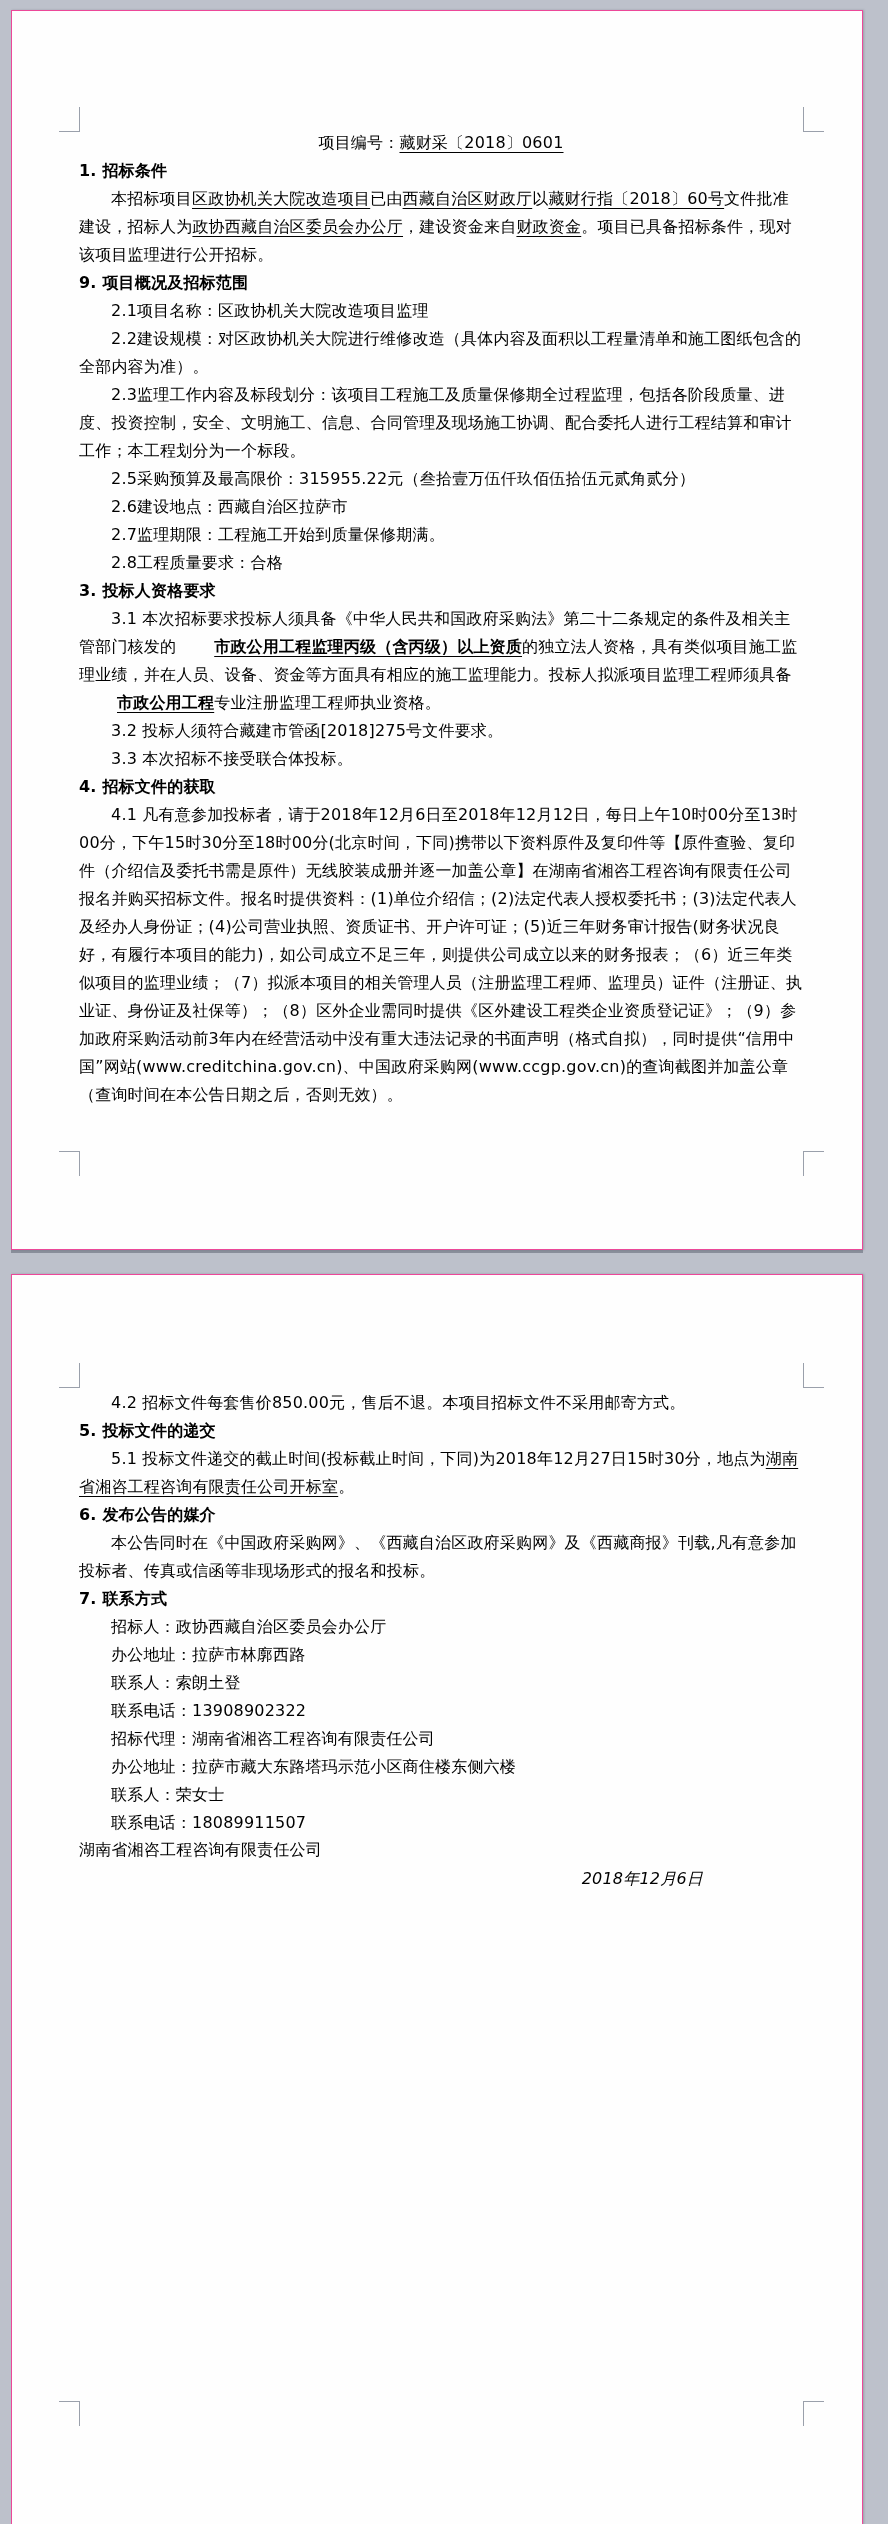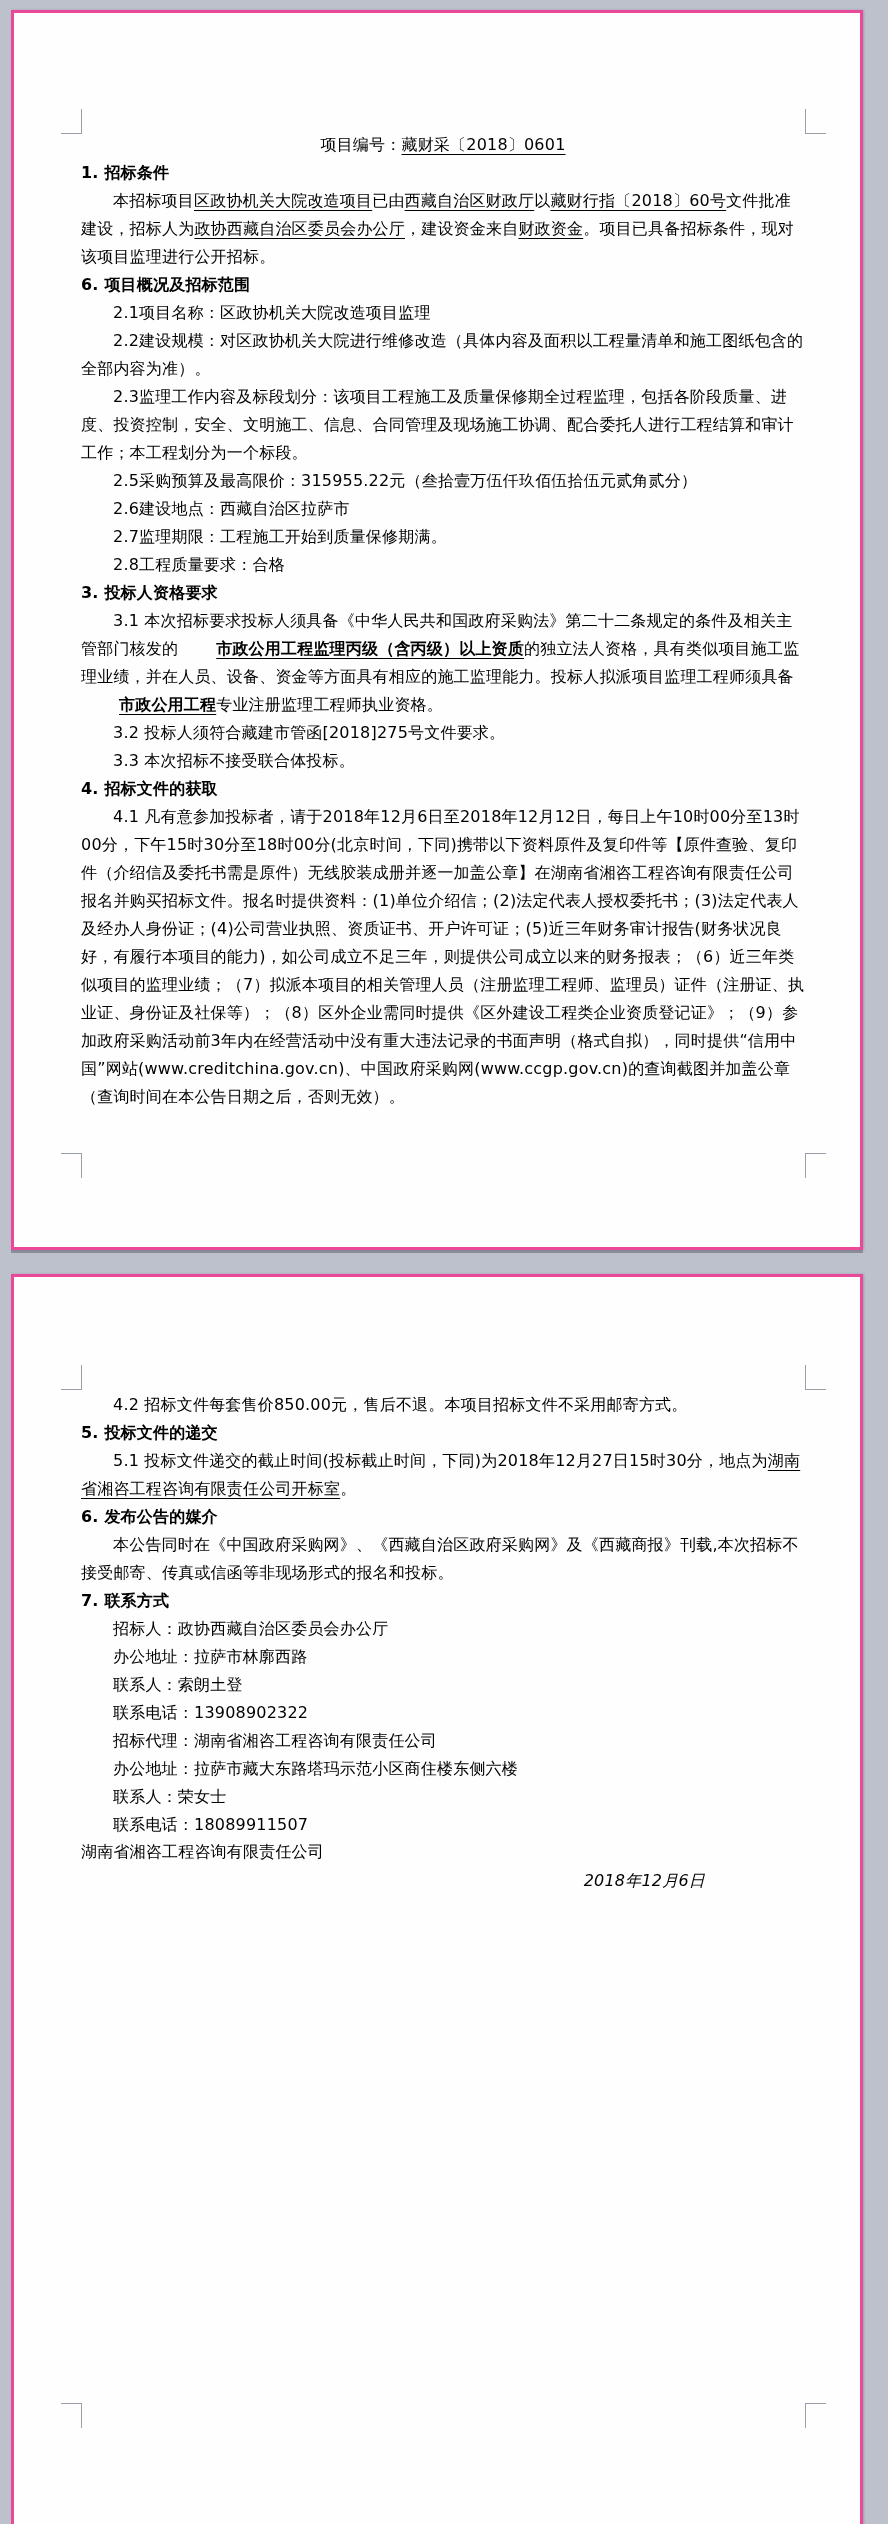--- a/index.html
+++ b/index.html
@@ -6,21 +6,21 @@
   body{
     width:888px;height:2524px;
     background:#bdc1cb;
     position:relative;
     font-family:"DejaVu Sans","Liberation Sans",sans-serif;
     overflow:hidden;
   }
   .page{
     position:absolute;left:11px;width:852px;
     background:#fefefe;
-    border:3px solid #ec4899;
+    border:1px solid #ec4899;
     box-shadow:0 3px 0 rgba(86,91,106,.5),1px 0 2px rgba(90,95,110,.35);
     box-sizing:border-box;
   }
   #page1{top:10px;height:1240px;}
   #page2{top:1274px;height:1390px;}
   .content{position:absolute;left:67px;top:0;width:724px;}
   #page1 .content{padding-top:118px;}
   #page2 .content{padding-top:114px;}
   .blk{font-size:16px;line-height:28px;color:#000;letter-spacing:.2px;}
   .h{font-weight:bold;}
@@ -49,21 +49,21 @@
 
 <div class="page" id="page1">
   <div class="mark tl"></div>
   <div class="mark tr"></div>
   <div class="mark bl"></div>
   <div class="mark br"></div>
   <div class="content">
       <div class="blk p al-center"><span>项目编号：</span><span class="u">藏财采〔2018〕0601</span></div>
       <div class="blk h"><span>1. 招标条件</span></div>
       <div class="blk p ind"><span>本招标项目</span><span class="u">区政协机关大院改造项目</span><span>已由</span><span class="u">西藏自治区财政厅</span><span>以</span><span class="u">藏财行指〔2018〕60号</span><span>文件批准建设，招标人为</span><span class="u">政协西藏自治区委员会办公厅</span><span>，建设资金来自</span><span class="u">财政资金</span><span>。项目已具备招标条件，现对该项目监理进行公开招标。</span></div>
-      <div class="blk h"><span>6. 项目概况及招标范围</span></div>
+      <div class="blk h"><span>9. 项目概况及招标范围</span></div>
       <div class="blk p ind"><span>2.1项目名称：区政协机关大院改造项目监理</span></div>
       <div class="blk p ind"><span>2.2建设规模：对区政协机关大院进行维修改造（具体内容及面积以工程量清单和施工图纸包含的全部内容为准）。</span></div>
       <div class="blk p ind"><span>2.3监理工作内容及标段划分：该项目工程施工及质量保修期全过程监理，包括各阶段质量、进度、投资控制，安全、文明施工、信息、合同管理及现场施工协调、配合委托人进行工程结算和审计工作；本工程划分为一个标段。</span></div>
       <div class="blk p ind"><span>2.5采购预算及最高限价：315955.22元（叁拾壹万伍仟玖佰伍拾伍元贰角贰分）</span></div>
       <div class="blk p ind"><span>2.6建设地点：西藏自治区拉萨市</span></div>
       <div class="blk p ind"><span>2.7监理期限：工程施工开始到质量保修期满。</span></div>
       <div class="blk p ind"><span>2.8工程质量要求：合格</span></div>
       <div class="blk h"><span>3. 投标人资格要求</span></div>
       <div class="blk p ind"><span>3.1 本次招标要求投标人须具备《中华人民共和国政府采购法》第二十二条规定的条件及相关主管部门核发的</span><span class="u b">市政公用工程监理丙级（含丙级）以上资质</span><span>的独立法人资格，具有类似项目施工监理业绩，并在人员、设备、资金等方面具有相应的施工监理能力。投标人拟派项目监理工程师须具备</span><span class="u b">市政公用工程</span><span>专业注册监理工程师执业资格。</span></div>
       <div class="blk p ind"><span>3.2 投标人须符合藏建市管函[2018]275号文件要求。</span></div>
@@ -76,21 +76,21 @@
 <div class="page" id="page2">
   <div class="mark tl"></div>
   <div class="mark tr"></div>
   <div class="mark bl"></div>
   <div class="mark br"></div>
   <div class="content">
       <div class="blk p ind"><span>4.2 招标文件每套售价850.00元，售后不退。本项目招标文件不采用邮寄方式。</span></div>
       <div class="blk h"><span>5. 投标文件的递交</span></div>
       <div class="blk p ind"><span>5.1 投标文件递交的截止时间(投标截止时间，下同)为2018年12月27日15时30分，地点为</span><span class="u">湖南省湘咨工程咨询有限责任公司开标室</span><span>。</span></div>
       <div class="blk h"><span>6. 发布公告的媒介</span></div>
-      <div class="blk p ind"><span>本公告同时在《中国政府采购网》、《西藏自治区政府采购网》及《西藏商报》刊载,本次招标不接受邮寄、传真或信函等非现场形式的报名和投标。</span></div>
+      <div class="blk p ind"><span>本公告同时在《中国政府采购网》、《西藏自治区政府采购网》及《西藏商报》刊载,凡有意参加投标者、传真或信函等非现场形式的报名和投标。</span></div>
       <div class="blk h"><span>7. 联系方式</span></div>
       <div class="blk p ind"><span>招标人：政协西藏自治区委员会办公厅</span></div>
       <div class="blk p ind"><span>办公地址：拉萨市林廓西路</span></div>
       <div class="blk p ind"><span>联系人：索朗土登</span></div>
       <div class="blk p ind"><span>联系电话：13908902322</span></div>
       <div class="blk p ind"><span>招标代理：湖南省湘咨工程咨询有限责任公司</span></div>
       <div class="blk p ind"><span>办公地址：拉萨市藏大东路塔玛示范小区商住楼东侧六楼</span></div>
       <div class="blk p ind"><span>联系人：荣女士</span></div>
       <div class="blk p ind"><span>联系电话：18089911507</span></div>
       <div class="blk p al-right signature-company"><span>湖南省湘咨工程咨询有限责任公司</span></div>

